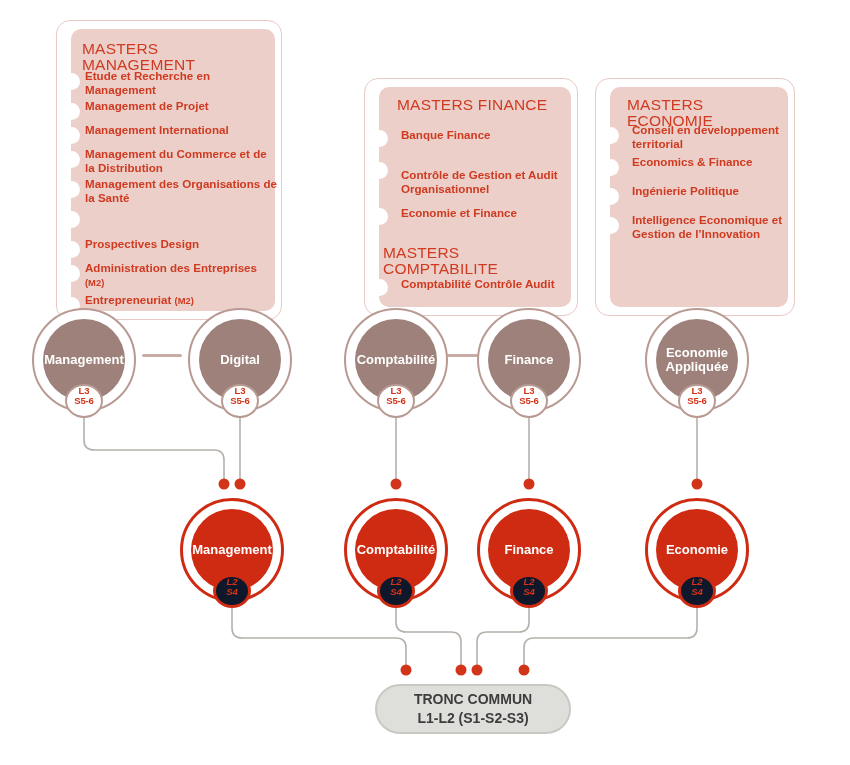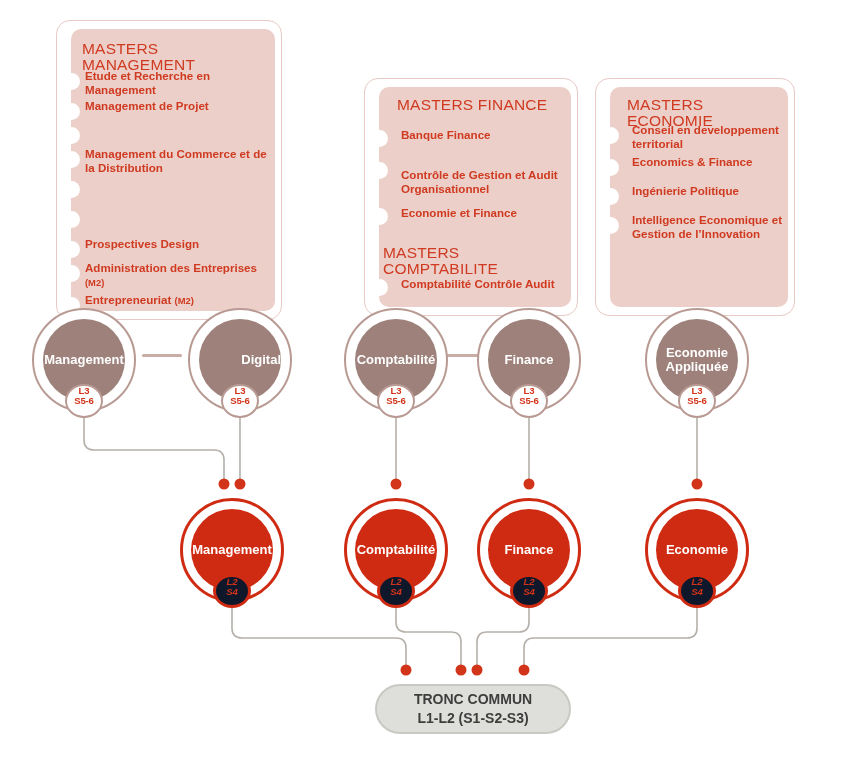--- a/index.html
+++ b/index.html
@@ -100,27 +100,33 @@
       <div class="mitem" style="position:absolute;left:14px;top:40px;width:185px;">
         <span>Etude et Recherche en Management</span>
       </div>
 
       <div class="bullet" style="left:-8px;top:74px;"></div>
       <div class="mitem" style="position:absolute;left:14px;top:70px;width:185px;">
         <span>Management de Projet</span>
       </div>
 
       <div class="bullet" style="left:-8px;top:98px;"></div>
+      <div class="mitem" style="position:absolute;left:14px;top:94px;width:190px;">
+        <span>Management International</span>
+      </div>
 
       <div class="bullet" style="left:-8px;top:122px;"></div>
       <div class="mitem" style="position:absolute;left:14px;top:118px;width:192px;">
         <span>Management du Commerce et de la Distribution</span>
       </div>
 
       <div class="bullet" style="left:-8px;top:152px;"></div>
+      <div class="mitem" style="position:absolute;left:14px;top:148px;width:192px;">
+        <span>Management des Organisations de la Santé</span>
+      </div>
 
       <div class="bullet" style="left:-8px;top:182px;"></div>
 
       <div class="bullet" style="left:-8px;top:212px;"></div>
       <div class="mitem" style="position:absolute;left:14px;top:208px;width:185px;">
         <span>Prospectives Design</span>
       </div>
 
       <div class="bullet" style="left:-8px;top:236px;"></div>
       <div class="mitem" style="position:absolute;left:14px;top:232px;width:196px;">
@@ -203,21 +209,21 @@
       <span>Management</span>
     </div>
     <div class="badge" style="left:33px;top:76px;width:38px;height:34px;">
       <span>L3</span>
       <span>S5-6</span>
     </div>
   </div>
 
   <div class="node l3" style="left:188px;top:308px;width:104px;height:110px;">
     <div class="ring" style="width:104px;height:104px;"></div>
-    <div class="core" style="left:11px;top:11px;width:82px;height:82px;justify-content:flex-end;">
+    <div class="core" style="left:11px;top:11px;width:82px;height:82px;">
       <span>Digital</span>
     </div>
     <div class="badge" style="left:33px;top:76px;width:38px;height:34px;">
       <span>L3</span>
       <span>S5-6</span>
     </div>
   </div>
 
   <div class="node l3" style="left:344px;top:308px;width:104px;height:110px;">
     <div class="ring" style="width:104px;height:104px;"></div>

